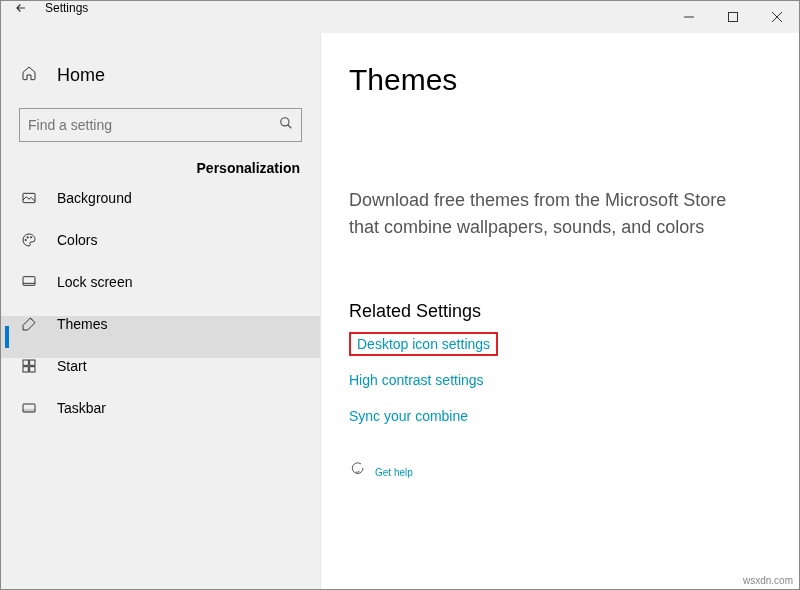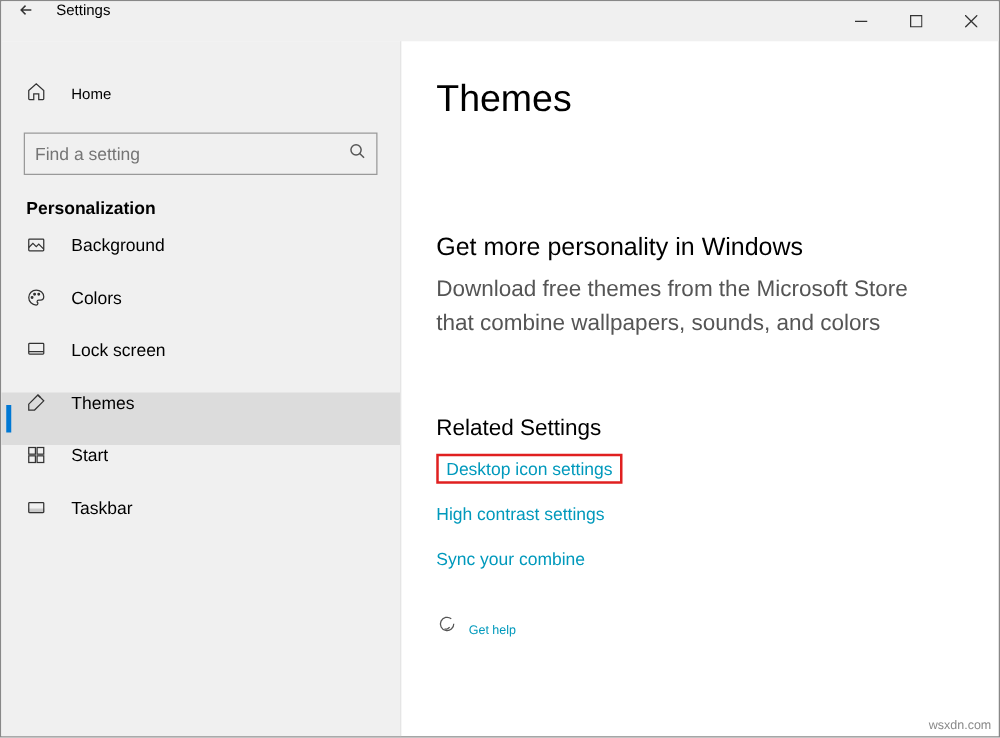--- a/index.html
+++ b/index.html
@@ -4,25 +4,25 @@
 <style>
   * { box-sizing: border-box; margin: 0; padding: 0; }
   body { font-family: "Segoe UI", Arial, sans-serif; background: #fff; width: 800px; height: 590px; overflow: hidden; border: 1px solid #888; position: relative; }
   .titlebar { height: 32px; display: flex; align-items: flex-start; background: #f0f0f0; }
   .titlebar .back { width: 40px; text-align: center; font-size: 16px; }
   .titlebar .title { font-size: 12px; padding-left: 4px; flex: 1; }
   .winbtns { display: flex; }
   .winbtn { width: 44px; height: 32px; display: flex; align-items: center; justify-content: center; font-size: 12px; }
   .main { display: flex; height: calc(100% - 32px); }
   .sidebar { width: 320px; background: #f0f0f0; padding-top: 24px; border-right: 1px solid #e5e5e5; }
-  .home { display: flex; align-items: center; padding: 8px 20px; font-size: 12px; }
+  .home { display: flex; align-items: center; padding: 8px 20px; font-size: 18px; }
   .home .icon { width: 20px; margin-right: 16px; }
   .search { margin: 14px 18px 18px 18px; border: 1px solid #999; height: 34px; display: flex; align-items: center; padding: 0 8px 0 8px; background: #f0f0f0; justify-content: space-between; }
   .search input { border: none; background: transparent; outline: none; font-size: 14px; color: #555; flex: 1; }
-  .cat { font-weight: 600; font-size: 14px; padding: 0 20px 14px 20px; }
+  .cat { font-weight: 600; font-size: 14px; padding: 0 20px 14px 20px; text-align: right; }
   .navitem { display: flex; align-items: flex-start; height: 42px; padding-left: 20px; font-size: 14px; position: relative; }
   .navitem .icon { width: 20px; margin-right: 16px; display: inline-flex; }
   .navitem.active { background: #dcdcdc; }
   .navitem.active::before { content:""; position:absolute; left:4px; top:50%; transform:translateY(-50%); width:4px; height:22px; background:#0078d4; }
   .content { flex: 1; padding: 30px 28px 0 28px; overflow: hidden; }
   h1 { font-weight: 300; font-size: 30px; margin-bottom: 2px; }
   .clipped { color:#777; font-size:11px; margin-bottom: 90px;}
   h2 { font-weight: 400; font-size: 20px; margin-bottom: 8px; }
   .desc { color: #555; font-size: 18px; line-height: 1.5; margin-bottom: 60px; max-width: 380px; }
   h3 { font-weight: 400; font-size: 18px; margin-bottom: 10px; }
@@ -137,21 +137,20 @@
           </svg>
         </span>
       <span>Taskbar</span>
     </div>
   </div>
 
   <div class="content">
     <h1>Themes</h1>
     <div class="clipped"></div>
 
-    <h2>Get more personality in Windows</h2>
     <div class="desc">Download free themes from the Microsoft Store that combine wallpapers, sounds, and colors</div>
 
     <h3>Related Settings</h3>
     <div><span class="link boxed">Desktop icon settings</span></div>
     <div><span class="link">High contrast settings</span></div>
     <div><span class="link">Sync your combine</span></div>
 
     <div class="helprow">
       <span class="icon"><svg width="16" height="16" viewBox="0 0 24 24" fill="none" stroke="#555" stroke-width="1.5">
             <path d="M21 12a8 8 0 1 1-3-6"></path>

